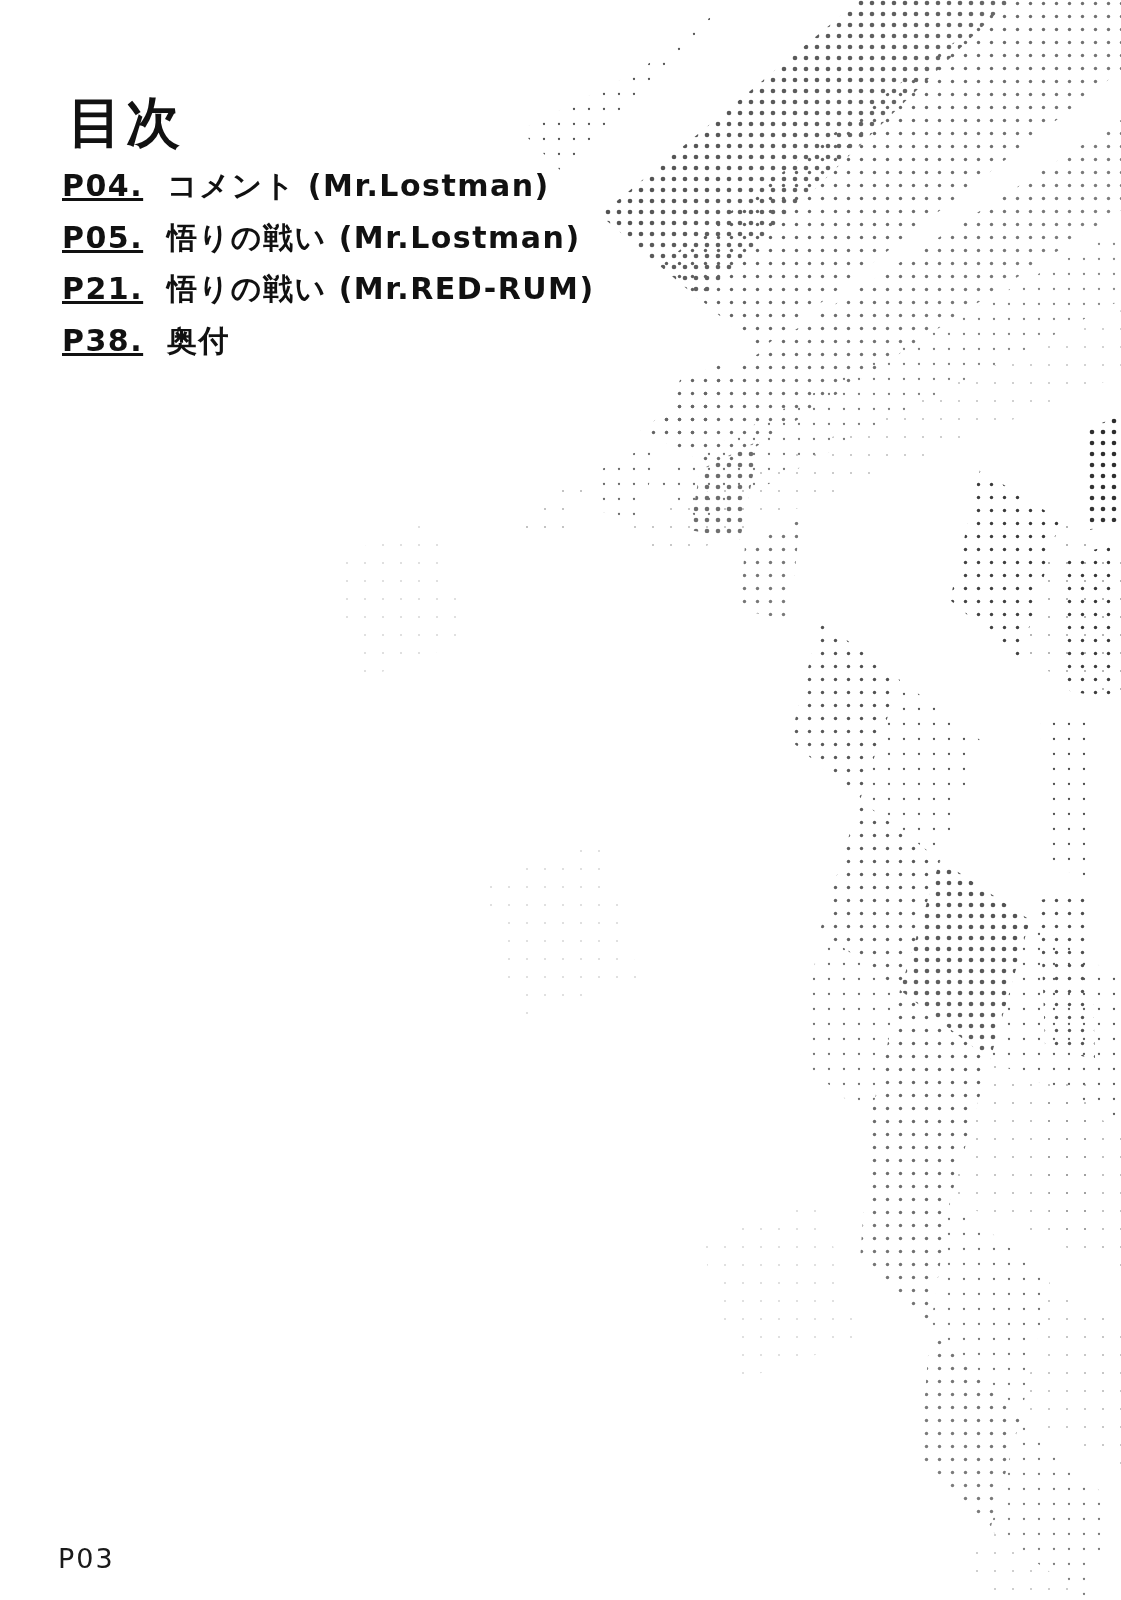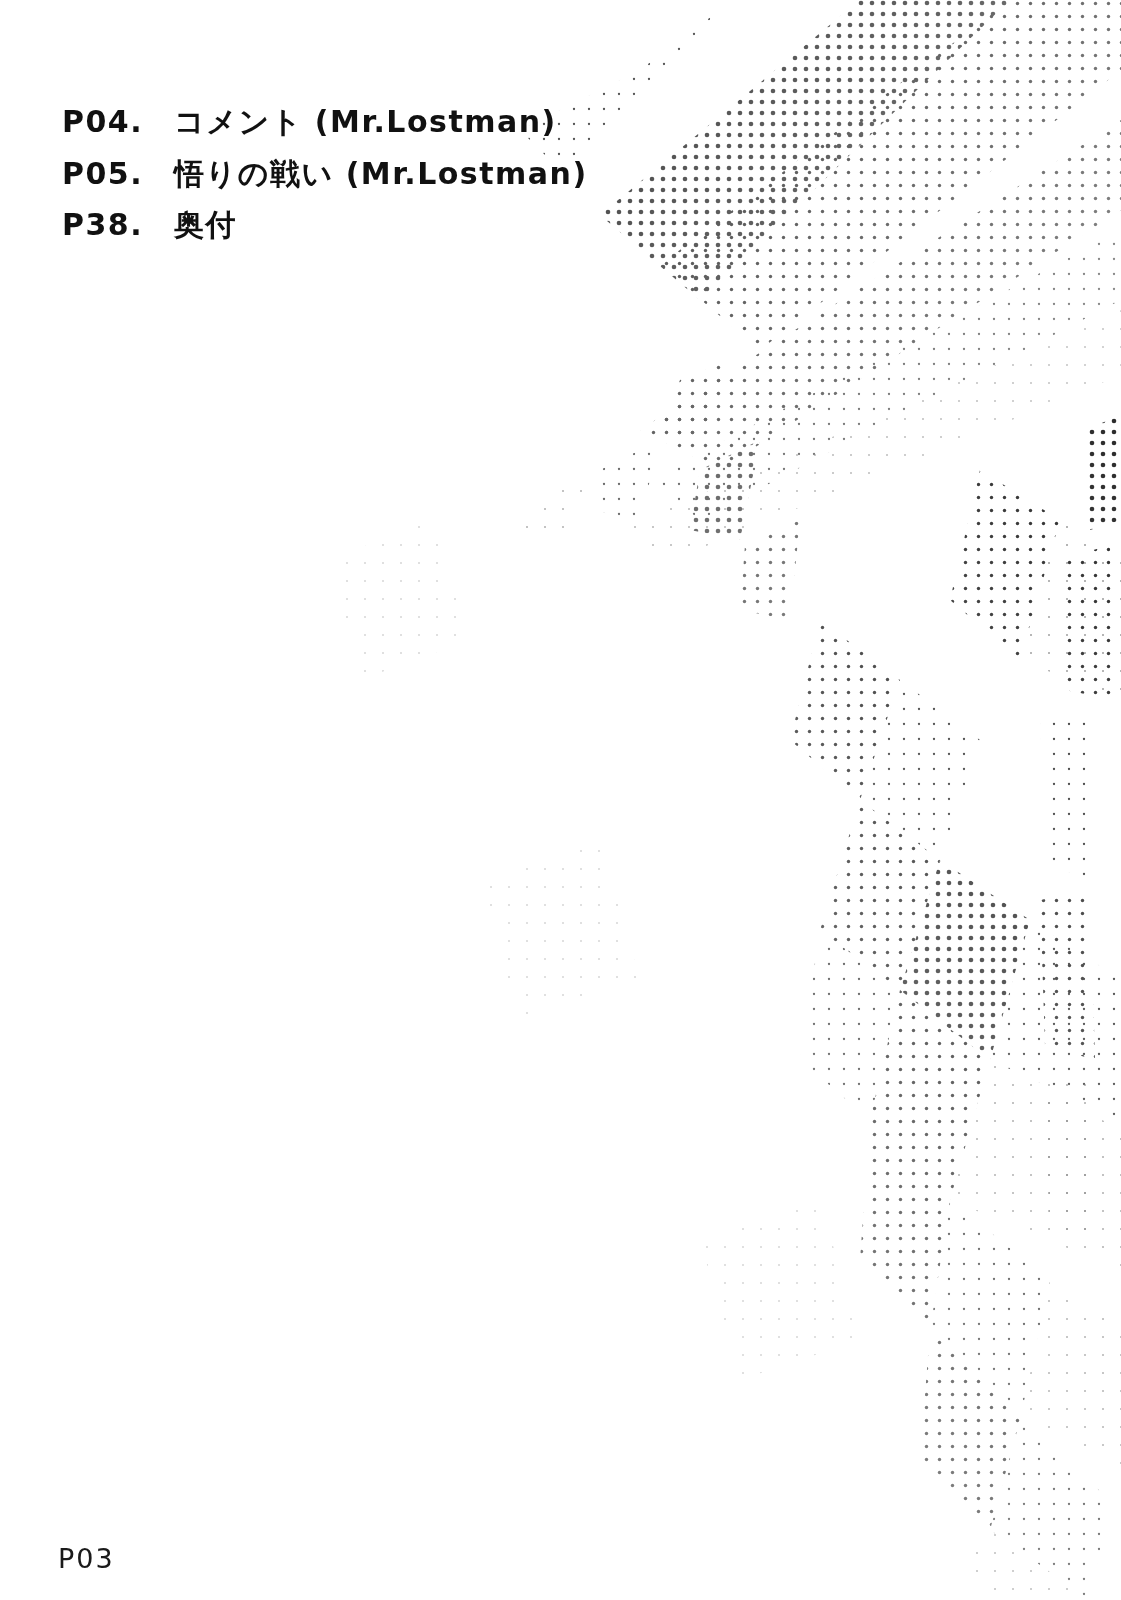--- a/index.html
+++ b/index.html
@@ -47,24 +47,25 @@
   .toc-item {
     font-size: 30px;
     font-weight: 700;
     letter-spacing: 1.5px;
     line-height: 1.72;
     white-space: nowrap;
     color: #111;
   }
   .toc-item .pg {
     display: inline-block;
+    text-decoration: underline;
   }
   .toc-item .ttl {
     display: inline-block;
-    margin-left: 19px;
+    margin-left: 12px;
   }
 
   
   .page-number {
     position: absolute;
     left: 58px;
     bottom: 26px;
     font-size: 27px;
     letter-spacing: 2px;
     color: #1a1a1a;
@@ -158,28 +159,33 @@
 
     <g opacity="0.35">
       <polygon points="330,560 430,520 470,640 360,680" fill="url(#dots-faint)"></polygon>
       <polygon points="480,880 600,840 640,980 520,1020" fill="url(#dots-faint)"></polygon>
       <polygon points="700,1240 820,1200 860,1340 740,1380" fill="url(#dots-faint)"></polygon>
     </g>
   </svg>
 </div>
 
 <section class="toc">
+  <h1 class="toc-title">目次</h1>
   <ul class="toc-list">
     <li class="toc-item">
       <span class="pg">P04.</span>
       <span class="ttl">コメント (Mr.Lostman)</span>
     </li>
     <li class="toc-item">
       <span class="pg">P05.</span>
       <span class="ttl">悟りの戦い (Mr.Lostman)</span>
+    </li>
+    <li class="toc-item">
+      <span class="pg">P21.</span>
+      <span class="ttl">悟りの戦い (Mr.RED-RUM)</span>
     </li>
     <li class="toc-item">
       <span class="pg">P38.</span>
       <span class="ttl">奥付</span>
     </li>
   </ul>
 </section>
 
 <div class="page-number">P03</div>
 

